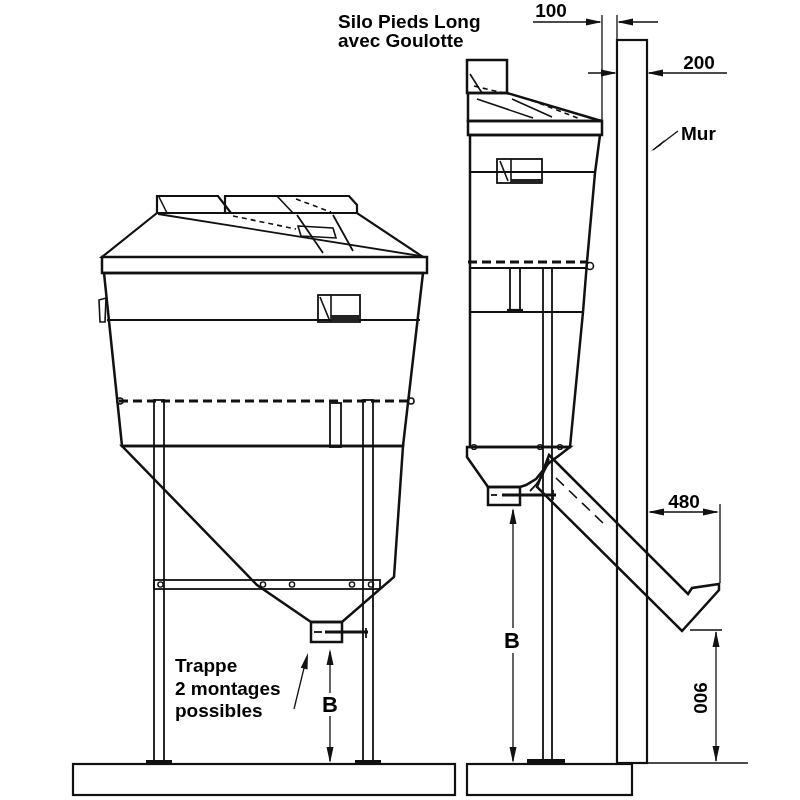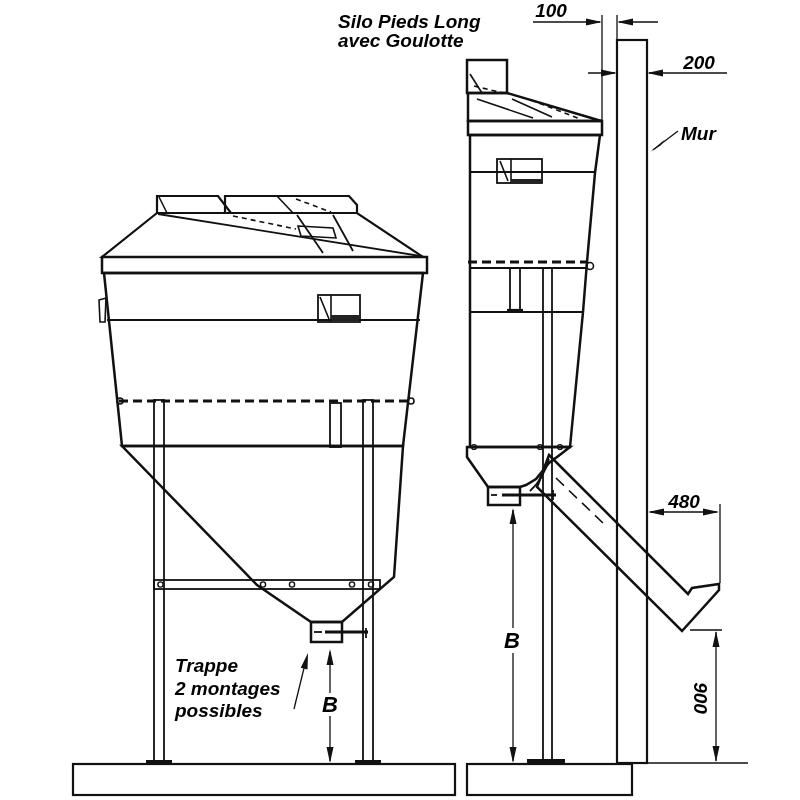--- a/index.html
+++ b/index.html
@@ -1,17 +1,17 @@
 <!DOCTYPE html>
 <html style="--background: #ffffff; --drawing_fill: #e9e9dc; --line: #111111; --mortar: #555555;"><head>
 <meta charset="utf-8">
 <style>
   html,body{margin:0;padding:0;background:#fff;}
   .stage{position:relative;width:748px;height:800px;background:var(--background,#fff);overflow:hidden;
-         font-family:"Liberation Sans","DejaVu Sans",sans-serif;font-style:italic;}
+         font-family:"Liberation Sans","DejaVu Sans",sans-serif;}
   svg{display:block;}
   .beige{fill:var(--drawing_fill,#e9e9dc);}
   .outline{stroke:var(--line,#111);fill:none;}
   .w25{stroke-width:2.5;} .w22{stroke-width:2.2;} .w18{stroke-width:1.8;} .w16{stroke-width:1.6;}
   .dim{stroke:var(--line,#111);stroke-width:1.3;fill:none;}
   .dimfill{fill:var(--line,#111);stroke:none;}
   .hidden-edge{stroke:var(--line,#111);stroke-width:1.6;fill:none;stroke-dasharray:5 4;}
   .flange{stroke:var(--line,#111);stroke-width:3;fill:none;stroke-dasharray:9 5;}
   .chute-center{stroke:var(--line,#111);stroke-width:1.6;fill:none;stroke-dasharray:11 7;}
   .bold-line{stroke:var(--line,#111);stroke-width:3;fill:none;}

